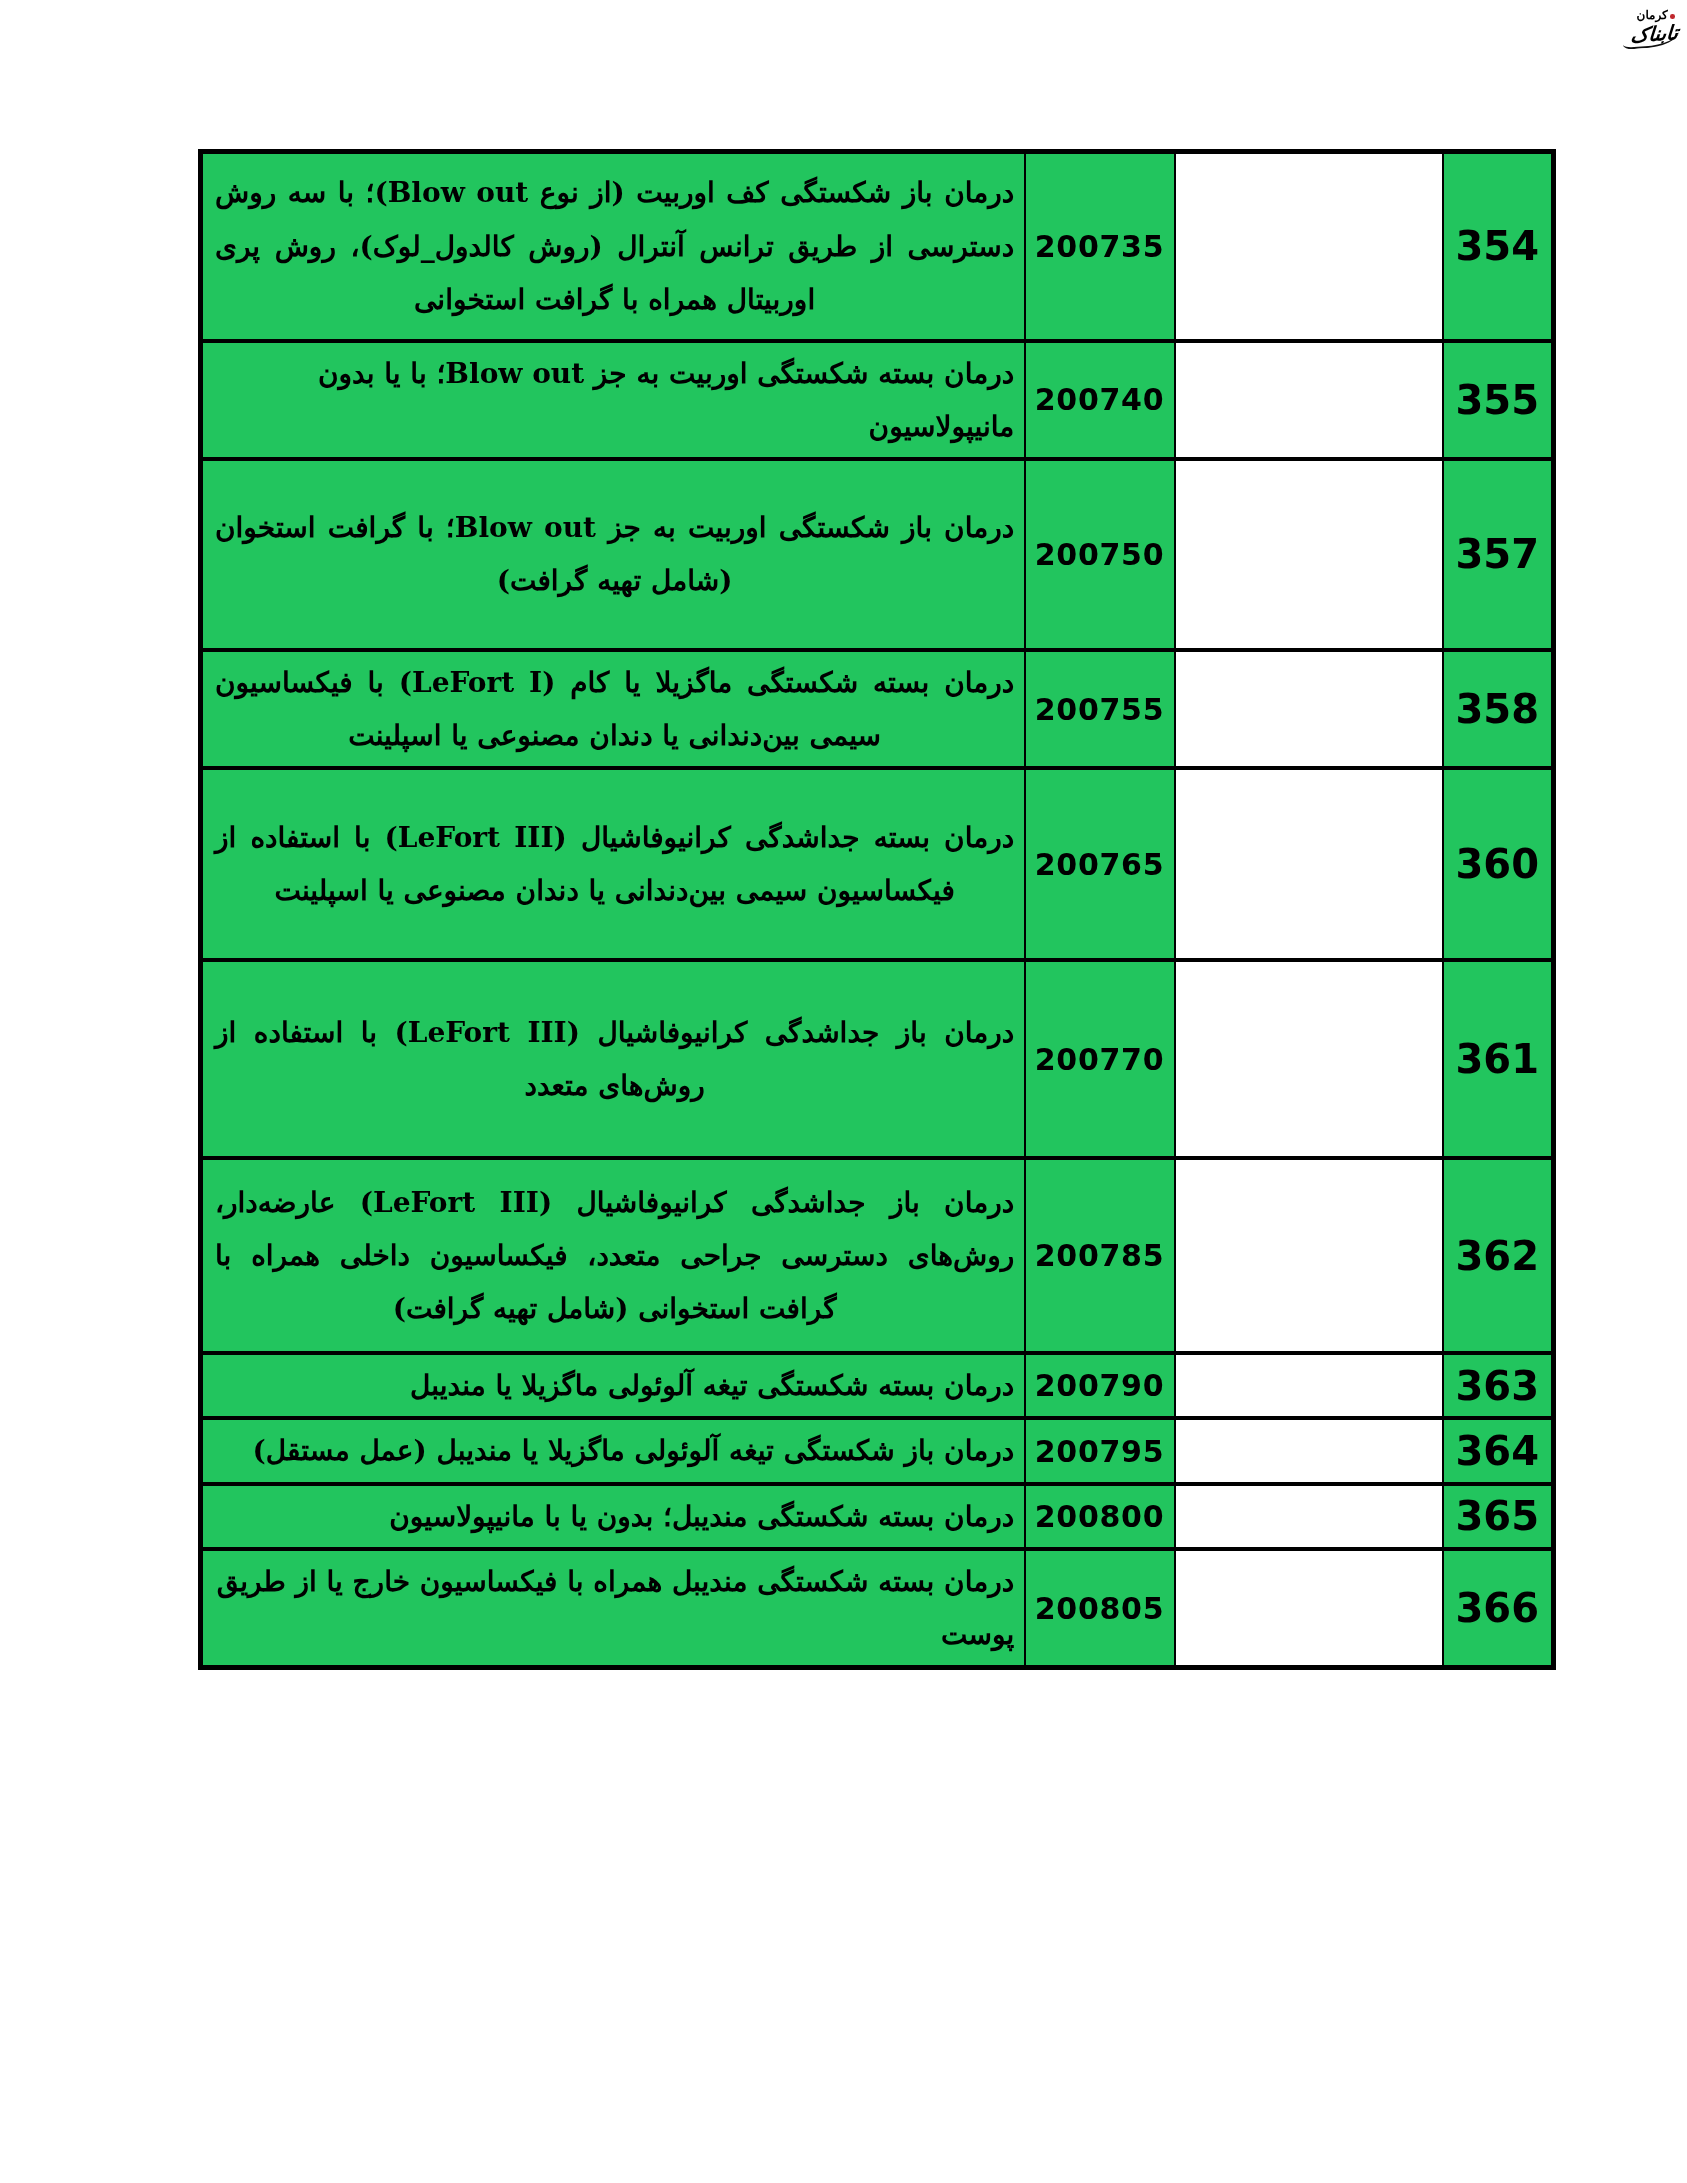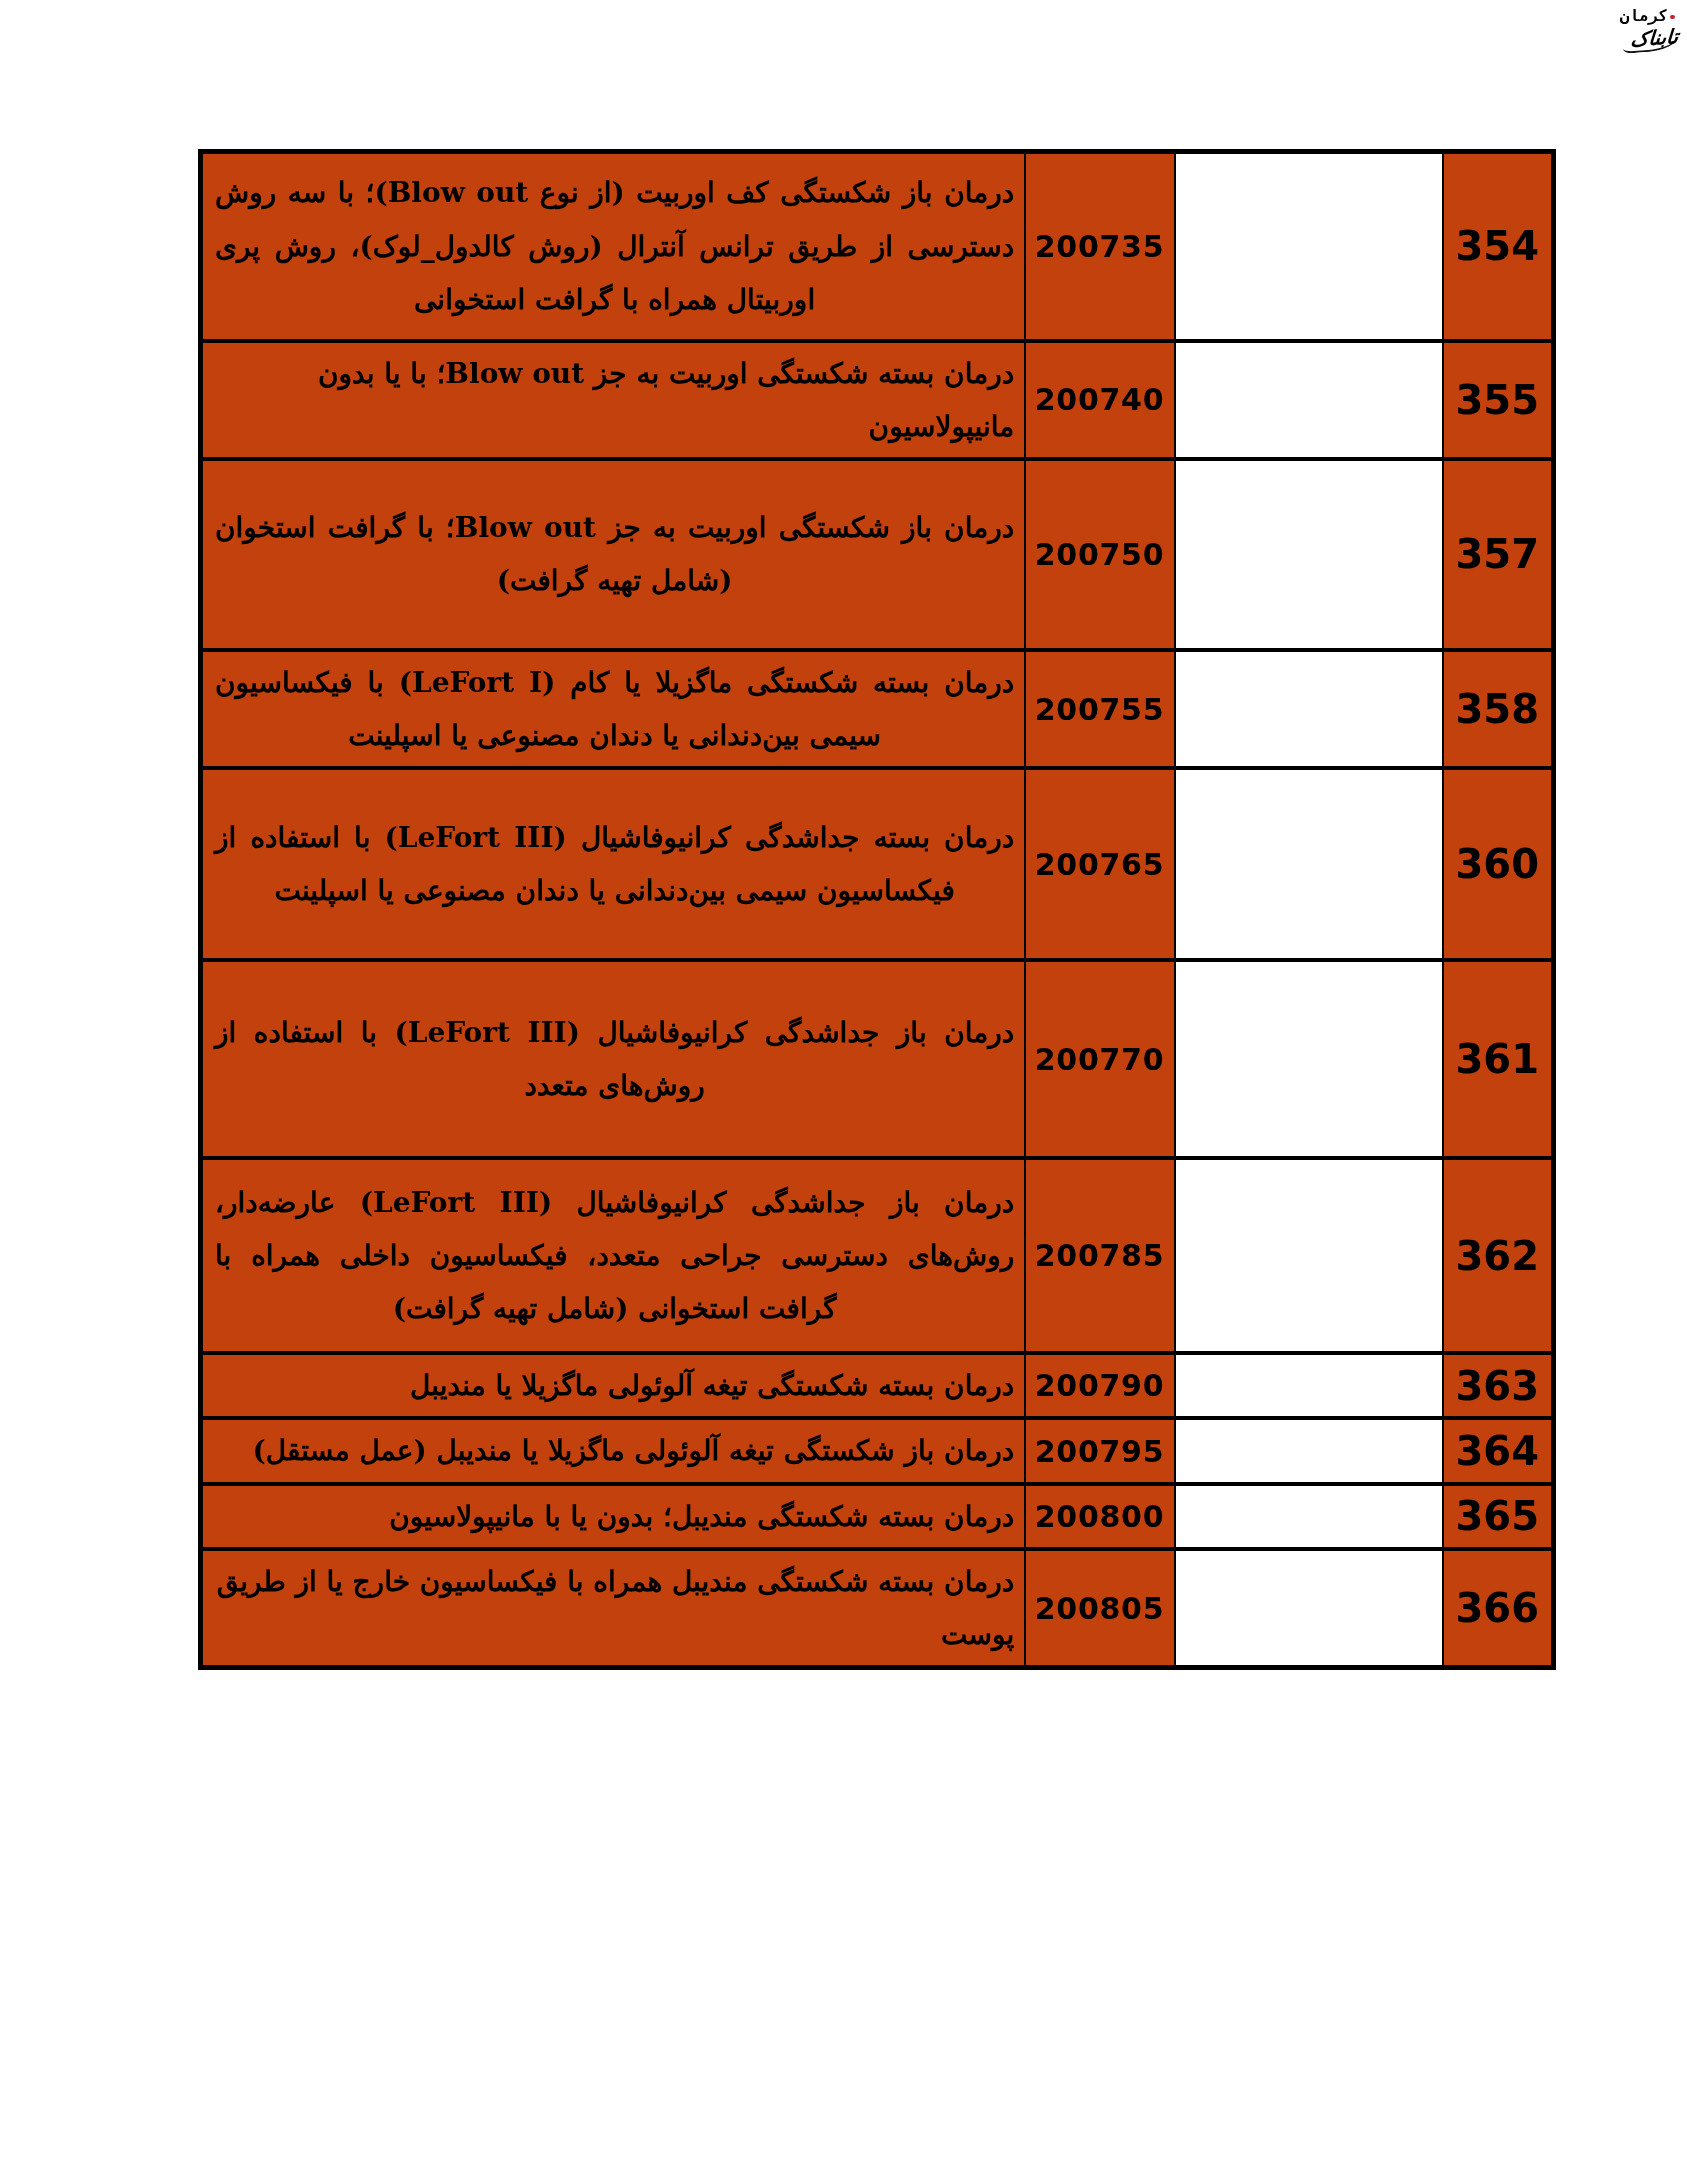--- a/index.html
+++ b/index.html
@@ -6,37 +6,37 @@
   body{
     width:1687px;height:2183px;position:relative;background:#ffffff;
     font-family:"DejaVu Serif","Liberation Serif",serif;color:#000;
   }
   
   .logo{
     position:absolute;top:9.3px;left:1613px;width:66px;height:37px;
     text-align:right;line-height:1;direction:rtl;
   }
   .logo-sub{
-    font-size:16px;font-weight:bold;letter-spacing:0.7px;
-    margin:0 4px 0.7px 0;font-family:Liberation Mono, monospace;
+    font-size:12px;font-weight:bold;letter-spacing:0.7px;
+    margin:0 4px 0.7px 0;font-family:Liberation Serif, serif;
   }
   .logo-dot{
     display:inline-block;width:4.6px;height:4.6px;border-radius:50%;
     vertical-align:middle;margin-left:2.6px;
   }
   .logo-title{
     font-size:20px;font-weight:bold;font-style:italic;
     transform:skewX(-8deg) rotate(-4deg);transform-origin:right center;
     border-bottom:2px solid #111;border-radius:0 0 60% 20%;
     display:inline-block;padding:0 1.3px 2px 6.6px;
   }
   
   table.tariff{
     position:absolute;left:198px;top:149px;width:1353px;
-    border-collapse:collapse;table-layout:fixed;background:#c2410c;
+    border-collapse:collapse;table-layout:fixed;background:#22c55e;
     border:5.3px solid #000;
     padding-left:24px;
   }
   col.c-desc{width:824px;}
   col.c-code{width:150px;}
   col.c-tariff{width:268px;}
   col.c-num{width:111px;}
   td{
     border-left:2.6px solid #000;border-right:2.6px solid #000;
     border-top:4px solid #000;border-bottom:4px solid #000;

